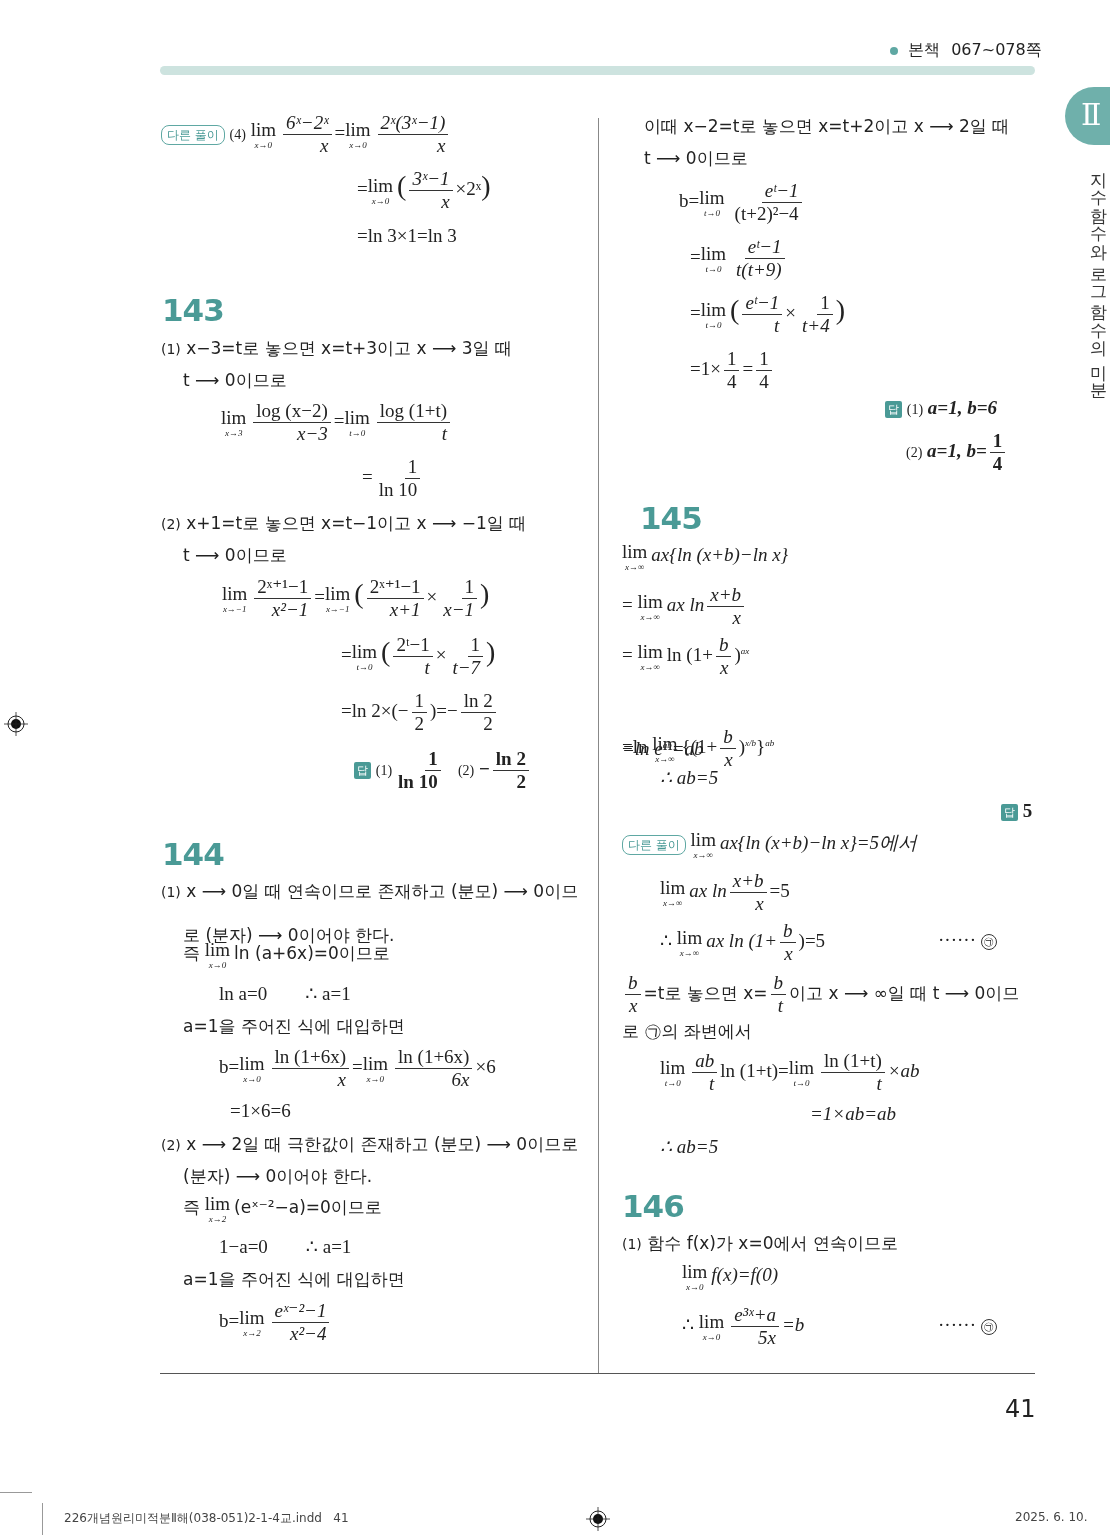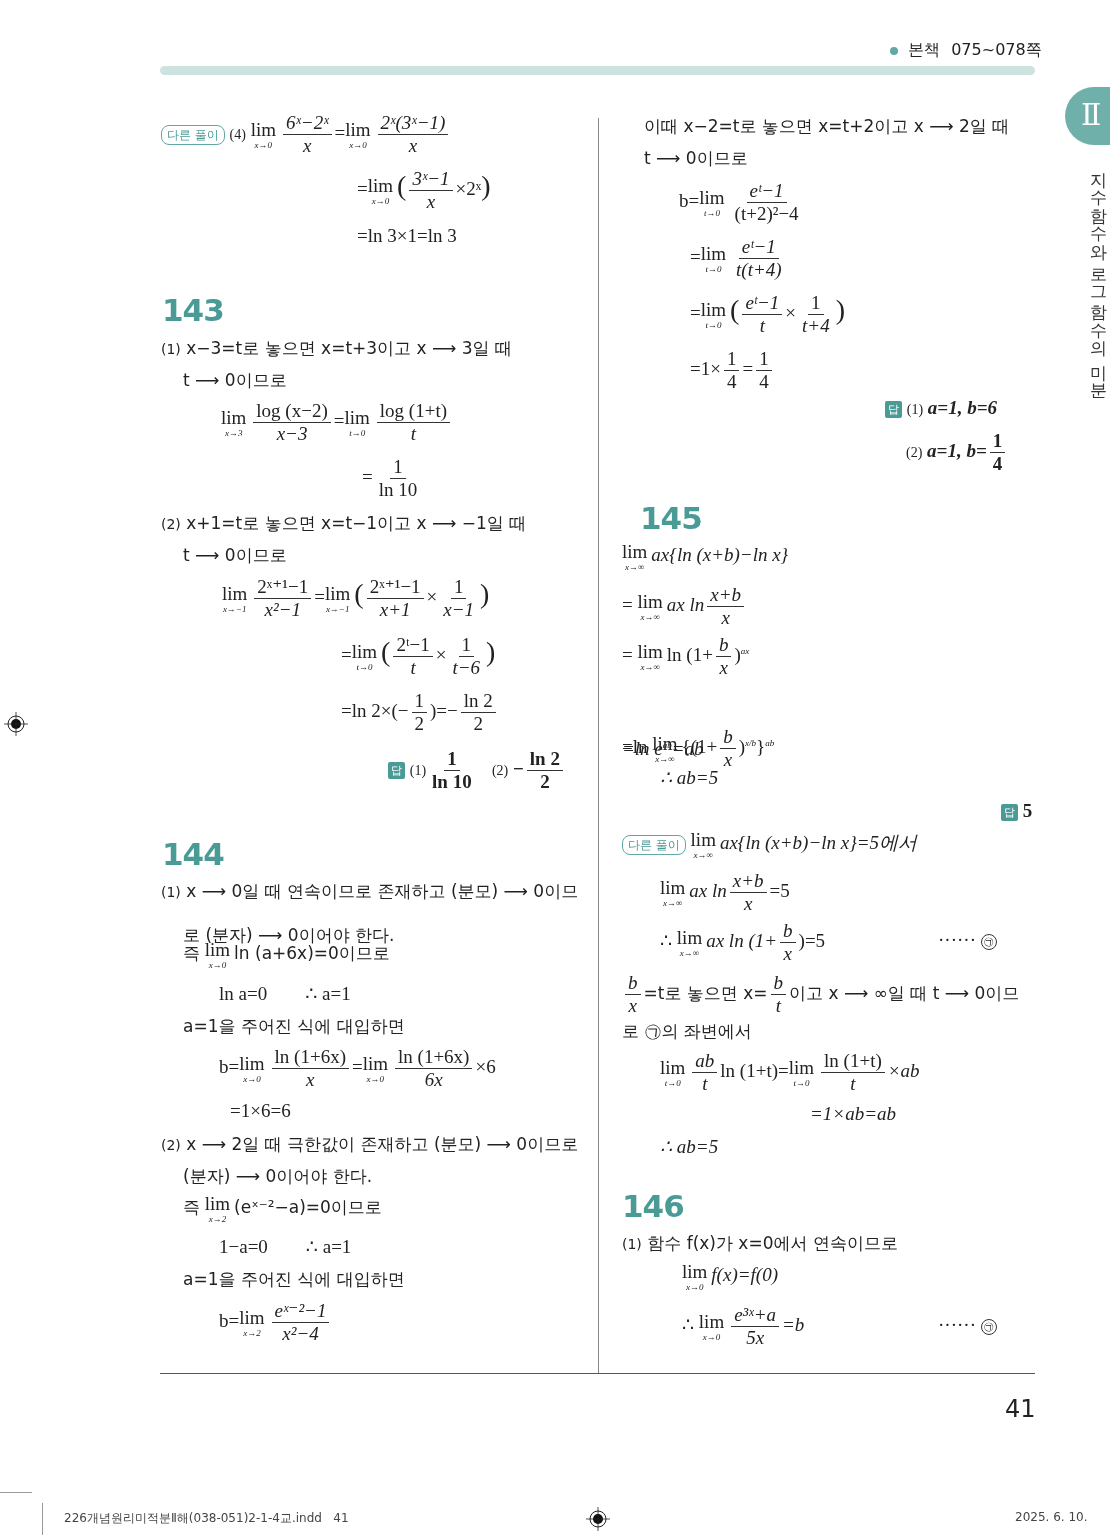--- a/index.html
+++ b/index.html
@@ -3,40 +3,40 @@
 <meta charset="utf-8">
 <style>
   * { box-sizing: border-box; margin: 0; padding: 0; }
   html, body { width: 1110px; height: 1535px; background: #ffffff; overflow: hidden; }
   body { position: relative; font-family: "DejaVu Serif", "Liberation Serif", serif; color: #222; }
   .abs { position: absolute; }
   .mathline { position: absolute; white-space: nowrap; font-size: 19px; line-height: 24px; font-family: "Liberation Serif", "DejaVu Serif", serif; color: #222; }
   .kr { font-family: "DejaVu Sans", "Liberation Sans", sans-serif; font-size: 17px; }
   .it { font-style: italic; }
   .sub { font-size: 9px; }
-  .frac { display: inline-flex; flex-direction: column; align-items: center; vertical-align: middle; margin: 0 3px; }
+  .frac { display: inline-flex; flex-direction: column; align-items: flex-end; vertical-align: middle; margin: 0 3px; }
   .frac .num { border-bottom: 1px solid #333; padding: 0 3px; line-height: 22px; }
   .frac .den { padding: 0 3px; line-height: 22px; }
   .lim { display: inline-flex; flex-direction: column; align-items: center; vertical-align: middle; margin-right: 4px; }
   .lim .l { line-height: 20px; }
   .lim .u { font-size: 9px; line-height: 10px; font-style: italic; }
   .qnum { position: absolute; font-family: "DejaVu Sans", "Liberation Sans", sans-serif; font-weight: bold; color: #4a9a96; font-size: 31px; letter-spacing: -1px; }
   .badge-alt { display: inline-block; border: 1.5px solid #5fa8a3; color: #4a9a96; border-radius: 8px; font-family: "DejaVu Sans", sans-serif; font-size: 12px; padding: 1px 5px; line-height: 16px; vertical-align: middle; background: #fff; }
   .badge-ans { display: inline-block; background: #4a9a96; color: #fff; font-family: "DejaVu Sans", sans-serif; font-size: 11px; width: 17px; height: 17px; line-height: 17px; text-align: center; border-radius: 2px; vertical-align: middle; }
   .bold { font-weight: bold; }
   .paren-label { font-size: 14px; }
   .circle-g { display: inline-block; width: 16px; height: 16px; border: 1px solid #333; border-radius: 50%; font-size: 10px; line-height: 14px; text-align: center; font-family: "DejaVu Sans", sans-serif; vertical-align: middle; }
 </style>
 </head>
 <body>
 
 <div class="abs" style="left:890px; top:40px; white-space:nowrap; font-family:'DejaVu Sans',sans-serif; font-size:16px; color:#222;">
   <span style="display:inline-block;width:8px;height:8px;border-radius:50%;background:#5fa8a3;vertical-align:middle;margin-right:5px;"></span>
   <span>본책</span>
-  <span style="margin-left:6px;">075~078쪽</span>
+  <span style="margin-left:6px;">067~078쪽</span>
 </div>
 <div class="abs" style="left:160px; top:66px; width:875px; height:9px; border-radius:5px; background:#cde3df;"></div>
 
 <div class="abs" style="left:1065px; top:87px; width:70px; height:58px; border-radius:29px 0 0 29px; background:#6fb0ab;">
   <span style="position:absolute; left:16px; top:10px; color:#fff; font-size:30px; font-family:'DejaVu Serif',serif;">Ⅱ</span>
 </div>
 <div class="abs" style="left:1088px; top:160px; writing-mode:vertical-rl; font-family:'DejaVu Sans',sans-serif; font-size:17px; color:#333; letter-spacing:1px;">지수함수와 로그함수의 미분</div>
 
 <div class="abs" style="left:598px; top:118px; width:1px; height:1256px; background:#888;"></div>
 
@@ -115,33 +115,33 @@
 </div>
 <div class="mathline" style="left:341px; top:634px;">
   =<span class="lim">
       <span class="l">lim</span>
       <span class="u">t→0</span>
     </span><span style="font-size:28px;">(</span><span class="frac">
       <span class="num">2ᵗ−1</span>
       <span class="den it">t</span>
     </span>×<span class="frac">
       <span class="num">1</span>
-      <span class="den it">t−6</span>
+      <span class="den it">t−7</span>
     </span><span style="font-size:28px;">)</span>
 </div>
 <div class="mathline" style="left:341px; top:690px;">
   <span>=ln 2×(−</span><span class="frac">
       <span class="num">1</span>
       <span class="den">2</span>
     </span><span>)=−</span><span class="frac">
       <span class="num">ln 2</span>
       <span class="den">2</span>
     </span>
 </div>
-<div class="mathline" style="left:388px; top:748px;">
+<div class="mathline" style="left:354px; top:748px;">
   <span class="badge-ans">답</span>
   <span class="paren-label">(1)</span><span class="frac bold">
       <span class="num">1</span>
       <span class="den">ln 10</span>
     </span>
   &nbsp;&nbsp;<span class="paren-label">(2)</span>
   <span class="bold">−</span><span class="frac bold">
       <span class="num">ln 2</span>
       <span class="den">2</span>
     </span>
@@ -205,21 +205,21 @@
       <span class="num it">eᵗ−1</span>
       <span class="den">(t+2)²−4</span>
     </span>
 </div>
 <div class="mathline" style="left:690px; top:236px;">
   <span>=</span><span class="lim">
       <span class="l">lim</span>
       <span class="u">t→0</span>
     </span><span class="frac">
       <span class="num it">eᵗ−1</span>
-      <span class="den it">t(t+4)</span>
+      <span class="den it">t(t+9)</span>
     </span>
 </div>
 <div class="mathline" style="left:690px; top:292px;">
   <span>=</span><span class="lim">
       <span class="l">lim</span>
       <span class="u">t→0</span>
     </span><span style="font-size:28px;">(</span><span class="frac">
       <span class="num it">eᵗ−1</span>
       <span class="den it">t</span>
     </span>×<span class="frac">

